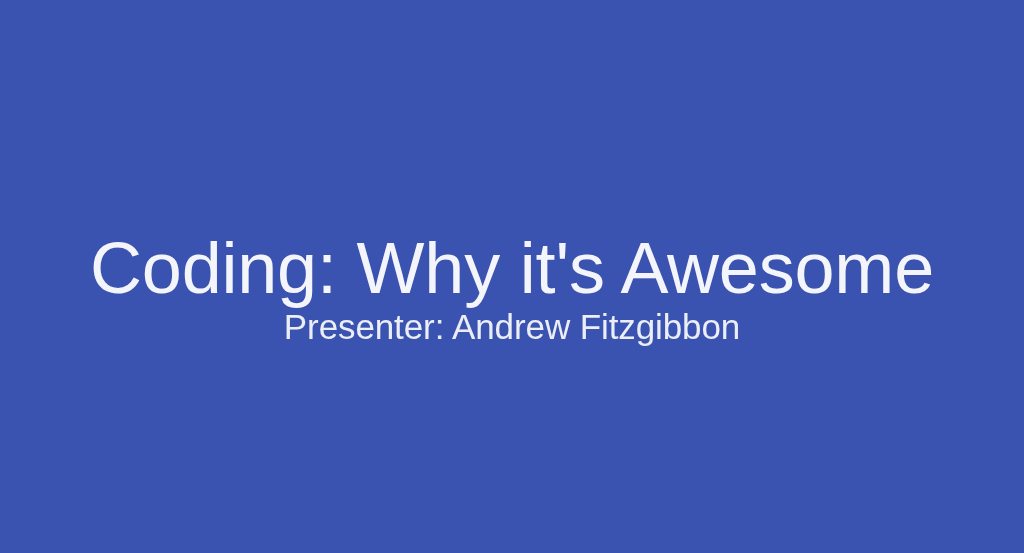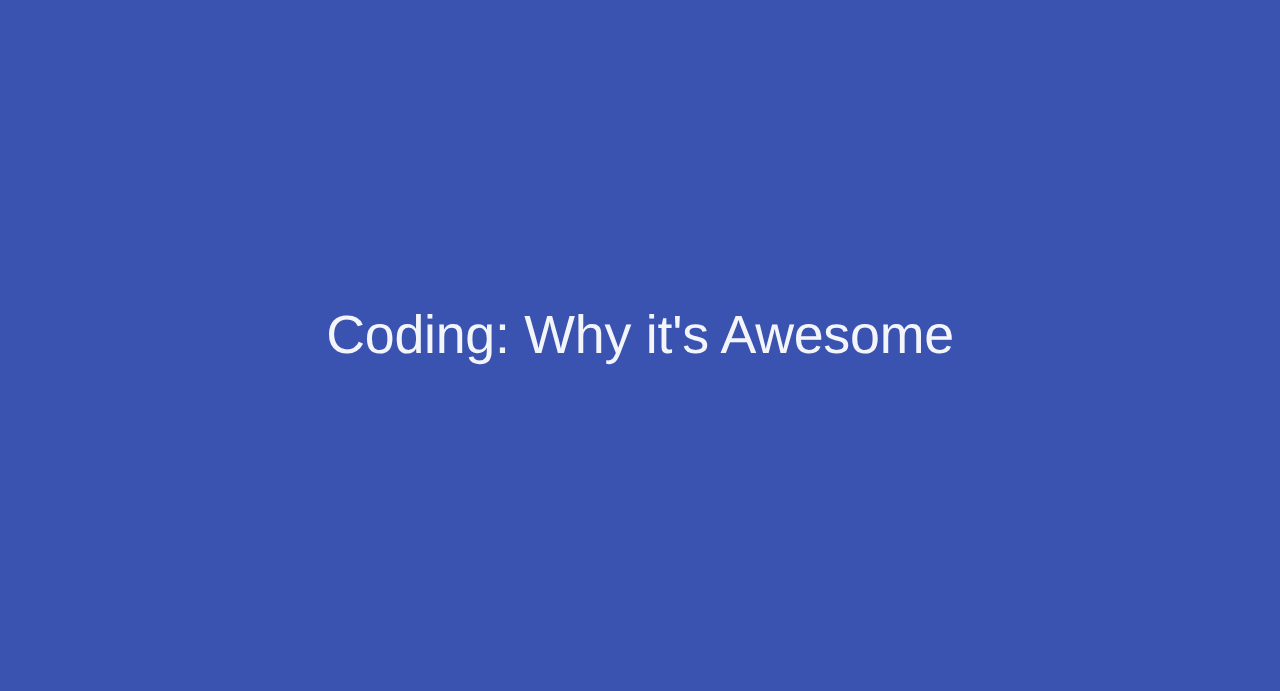--- a/index.html
+++ b/index.html
@@ -34,21 +34,21 @@
     right: 0;
     top: 238px;
     text-align: center;
   }
 
   .slide-title {
     display: block;
     margin: 0;
     padding: 0;
     font-family: "Liberation Sans", sans-serif;
-    font-size: 43px;
+    font-size: 72px;
     font-weight: 400;
     line-height: 60px;
     letter-spacing: -0.2px;
     color: #f4f5fa;
     white-space: nowrap;
   }
 
   .slide-subtitle {
     display: block;
     margin: 0;
@@ -65,16 +65,17 @@
 </style>
 </head>
 <body>
 
 <div class="slide">
 
   <div class="title-block">
 
     <h1 class="slide-title">Coding: Why it's Awesome</h1>
 
+    <p class="slide-subtitle">Presenter: Andrew Fitzgibbon</p>
 
   </div>
 
 </div>
 
 </body></html>

